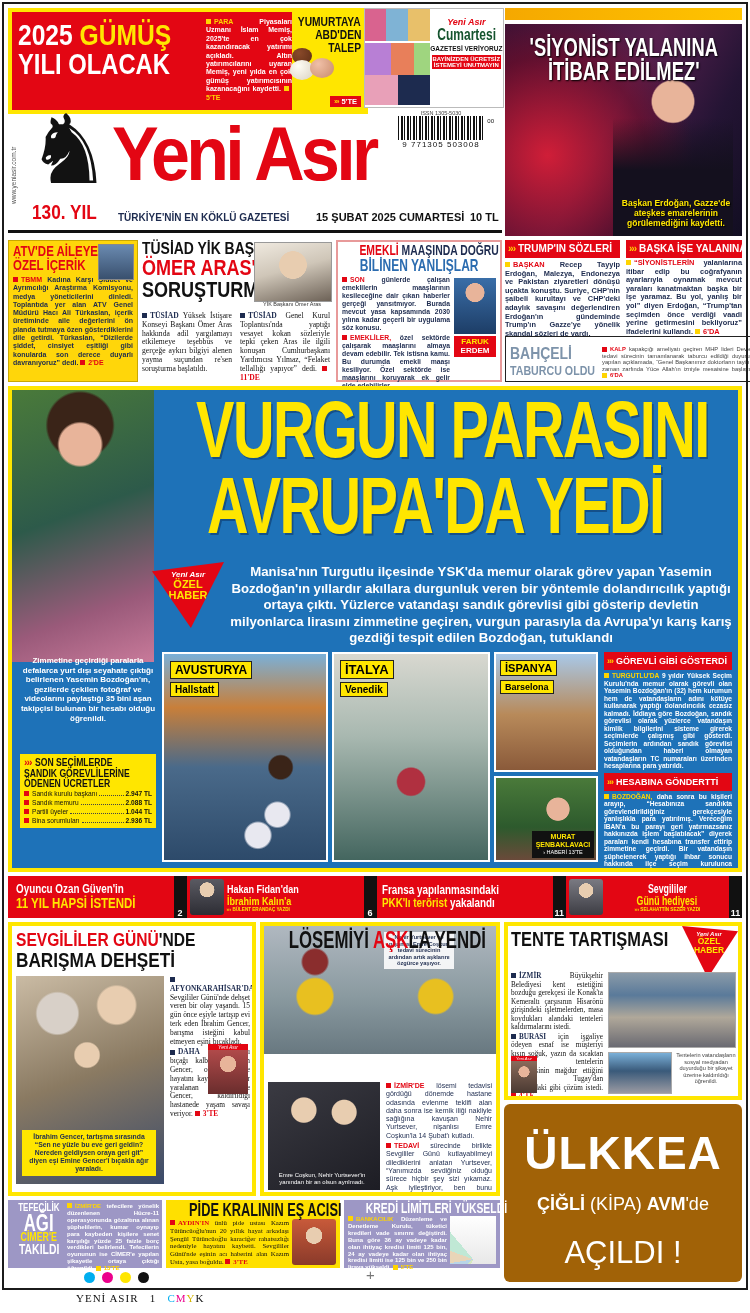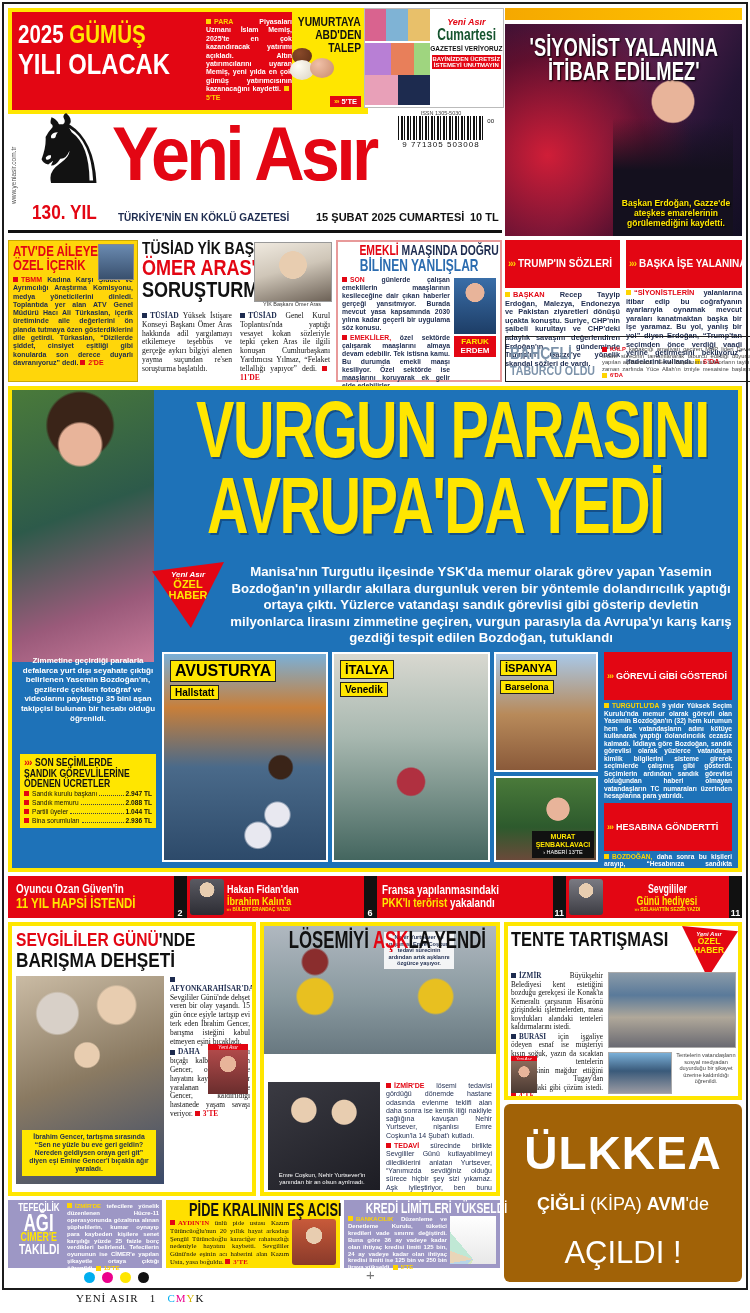--- a/index.html
+++ b/index.html
@@ -9,39 +9,39 @@
   .ser{font-family:"Liberation Serif",serif}
   .b{font-weight:bold}
   .j{text-align:justify}
   .ctr{text-align:center}
   .cond{display:inline-block;transform:scaleX(.82);transform-origin:0 50%;white-space:nowrap;font-weight:bold}
   .condc{display:inline-block;transform:scale(.8,1.1);transform-origin:50% 60%;white-space:nowrap;font-weight:bold}
   .sq{display:inline-block;width:5px;height:5px;background:#e30613;margin:0 3px 1px 0;vertical-align:middle}
   .sqy{background:#ffd400}.sqn{background:#1d2b4f}
   .pg{color:#e30613;font-weight:bold;white-space:nowrap}
   .pgy{color:#ffd400;font-weight:bold;white-space:nowrap}
-  .ban{background:#e30613;color:#fff;font-weight:bold;font-size:10px;padding:18px 3px;line-height:12px;white-space:nowrap;overflow:hidden}
+  .ban{background:#e30613;color:#fff;font-weight:bold;font-size:10px;padding:3px 3px;line-height:12px;white-space:nowrap;overflow:hidden}
   .chev{color:#ffd400;font-weight:bold;margin-right:3px;letter-spacing:-1px}
   .photo{position:absolute;overflow:hidden}
   .chip{display:inline-block;background:#ffe600;color:#000;font-weight:bold;padding:1px 4px;border:1px solid #222}
   .frame{position:absolute;left:2px;top:2px;width:742px;height:1284px;border:2px solid #1b1b1b;pointer-events:none}
   .feerow{display:flex;align-items:baseline;font-size:6.6px;line-height:9px;color:#111}
   .feedots{flex:1;border-bottom:1px dotted #444;margin:0 2px;height:5px}
   .badge-tri{position:absolute;width:72px;height:66px;background:#e30613;
              clip-path:polygon(0 14%,100% 0,54% 100%);}
   .badge-tri .inner{position:absolute;left:8px;top:8px;width:56px;text-align:center}
 </style>
 </head>
 <body>
 
 <div id="page">
 
   <div class="abs" style="left:8px;top:8px;width:352px;height:98px;background:#e30613;border:4px solid #ffe600;display:flex">
     <div style="width:186px;padding:8px 2px 0 6px">
-      <div style="font-size:25px;line-height:29px"><span class="cond" style="color:#fff"><span>2025 </span><span style="color:#ffe600">GÜMÜŞ</span></span></div>
+      <div style="font-size:30px;line-height:29px"><span class="cond" style="color:#fff"><span>2025 </span><span style="color:#ffe600">GÜMÜŞ</span></span></div>
       <div style="font-size:29px;line-height:31px"><span class="cond" style="color:#fff">YILI OLACAK</span></div>
     </div>
     <div class="j" style="width:86px;padding-top:6px;font-size:7px;line-height:8.4px;color:#fff;font-weight:bold">
       <span class="sq sqy"></span><span class="pgy">PARA</span>
       <span>Piyasaları Uzmanı İslam Memiş, 2025'te en çok kazandıracak yatırımı açıkladı. Altın yatırımcılarını uyaran Memiş, yeni yılda en çok gümüş yatırımcısının kazanacağını kaydetti.</span>
       <span class="sq sqy"></span><span class="pgy">5'TE</span>
     </div>
     <div style="flex:1;background:#ffe600;position:relative">
       <div class="photo" style="left:-2px;top:34px;width:46px;height:40px">
         <div class="abs" style="left:2px;top:2px;width:20px;height:16px;border-radius:50%;background:radial-gradient(circle at 35% 30%,#8a4a2a,#5d2e16)"></div>
@@ -232,21 +232,21 @@
             <span class="feedots"></span>
             <b>2.936 TL</b>
           </div>
       </div>
 
       <div class="photo" style="left:142px;top:0;width:166px;height:210px;border:2px solid #fff;box-sizing:border-box;background:
         radial-gradient(circle at 70% 78%,#e8e8f0 0 6%,transparent 7%),
         radial-gradient(circle at 58% 88%,#e8e8f0 0 6%,transparent 7%),
         radial-gradient(circle at 72% 55%,#3a2418 0 7%,transparent 8%),
         linear-gradient(180deg,#7ab0d8 0%,#c87f3a 26%,#4a6a8a 55%,#2d4a6a 100%)">
-        <div style="position:absolute;left:6px;top:6px"><span class="chip" style="font-size:16px">AVUSTURYA</span><br><span class="chip" style="font-size:10px">Hallstatt</span></div>
+        <div style="position:absolute;left:6px;top:6px"><span class="chip" style="font-size:12px">AVUSTURYA</span><br><span class="chip" style="font-size:10px">Hallstatt</span></div>
       </div>
       <div class="photo" style="left:312px;top:0;width:158px;height:210px;border:2px solid #fff;box-sizing:border-box;background:
         radial-gradient(circle at 50% 62%,#b03040 0 9%,transparent 10%),
         linear-gradient(180deg,#d8d8d0 0%,#a8b8b0 40%,#44665f 100%)">
         <div style="position:absolute;left:6px;top:6px"><span class="chip" style="font-size:13px">İTALYA</span><br><span class="chip" style="font-size:10px">Venedik</span></div>
       </div>
       <div class="photo" style="left:474px;top:0;width:104px;height:120px;border:2px solid #fff;box-sizing:border-box;background:
         linear-gradient(180deg,#a8c8e8 0%,#b88a5a 52%,#8a5a3a 100%)">
         <div style="position:absolute;left:4px;top:4px"><span class="chip" style="font-size:11px">İSPANYA</span><br><span class="chip" style="font-size:9px">Barselona</span></div>
       </div>

